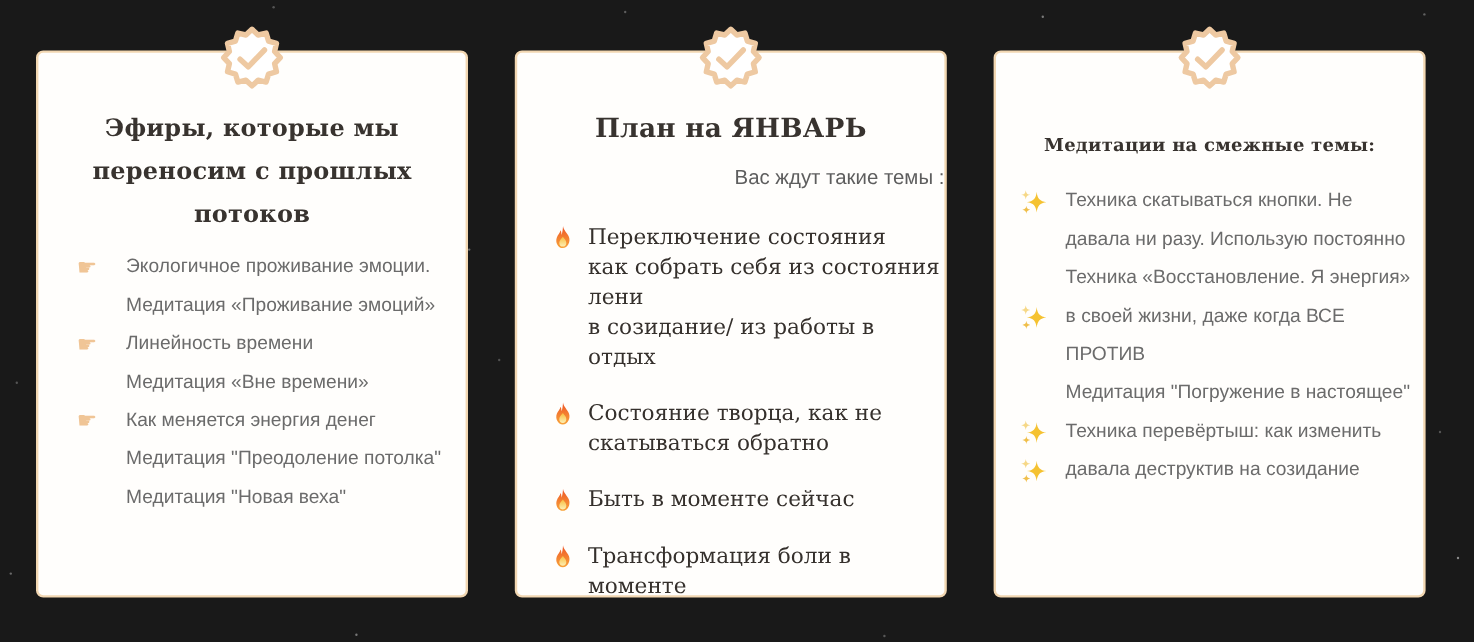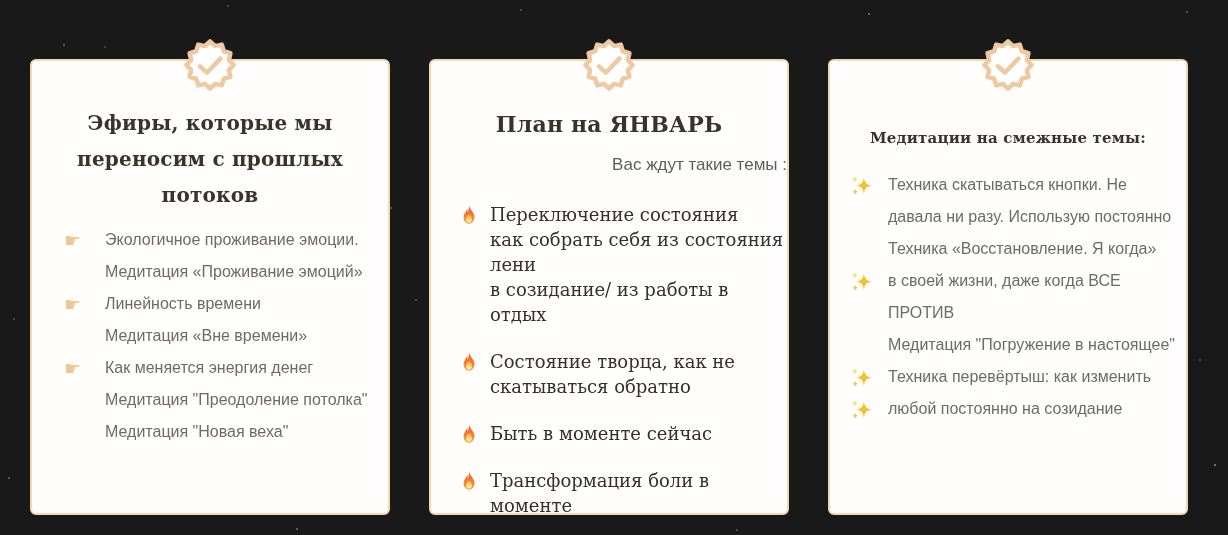--- a/index.html
+++ b/index.html
@@ -9,21 +9,21 @@
     font-family:"Liberation Sans","DejaVu Sans",sans-serif;
   }
   .stars{position:absolute;top:0;left:0;width:2px;height:2px;border-radius:50%;background:transparent;
     box-shadow:
       63px 44px 0 #6a6a6a, 227px 5px 0 #555, 520px 9px 0 #5d5d5d, 868px 13px 0 #7a7a7a,
       1186px 11px 0 #616161, 1146px 101px 0 #565656, 390px 207px 0 #6a6a6a, 1122px 211px 0 #8a8a8a,
       13px 318px 0 #555, 8px 477px 0 #6a6a6a, 296px 528px 0 #777, 736px 529px 0 #585858,
       948px 468px 0 #4f4f4f, 1199px 359px 0 #565656, 1214px 464px 0 #8a8a8a, 415px 299px 0 #515151,
       1160px 287px 0 #4e4e4e, 104px 46px 0 #4e4e4e;
   }
-  .cards-row{position:absolute;left:30px;top:59px;display:flex;gap:39px;}
+  .cards-row{position:absolute;left:30px;top:42px;display:flex;gap:39px;}
   .card{
     box-sizing:border-box;width:360px;height:456px;position:relative;
     background:#fffefc;border:2px solid #f2d7b2;border-radius:6px;
   }
   .badge{position:absolute;top:-25px;left:50%;transform:translateX(-50%);width:58px;height:58px;}
   .card-title{
     font-family:"DejaVu Serif","Liberation Serif",serif;font-weight:700;
     color:#38332f;text-align:center;letter-spacing:.2px;
   }
   .t1{font-size:20px;line-height:36px;margin-top:44px;}
@@ -196,21 +196,21 @@
           </svg>
         </span>
         <span class="txt">Техника скатываться кнопки. Не</span>
       </div>
       <div class="row">
         <span class="ic"></span>
         <span class="txt">давала ни разу. Использую постоянно</span>
       </div>
       <div class="row">
         <span class="ic"></span>
-        <span class="txt">Техника «Восстановление. Я когда»</span>
+        <span class="txt">Техника «Восстановление. Я энергия»</span>
       </div>
       <div class="row">
         <span class="ic">
           <svg viewBox="0 0 24 24" width="23" height="23">
             <path d="M14.5 3 C15.1 9 17.5 11.4 23 12 C17.5 12.6 15.1 15 14.5 21 C13.9 15 11.5 12.6 6 12 C11.5 11.4 13.9 9 14.5 3 Z" fill="#f5c231"></path>
             <path d="M5 1.5 C5.3 4.2 6.4 5.3 9 5.6 C6.4 5.9 5.3 7 5 9.7 C4.7 7 3.6 5.9 1 5.6 C3.6 5.3 4.7 4.2 5 1.5 Z" fill="#f6d887"></path>
             <path d="M5.5 15 C5.8 17.3 6.7 18.2 9 18.5 C6.7 18.8 5.8 19.7 5.5 22 C5.2 19.7 4.3 18.8 2 18.5 C4.3 18.2 5.2 17.3 5.5 15 Z" fill="#f0bf4a"></path>
           </svg>
         </span>
         <span class="txt">в своей жизни, даже когда ВСЕ</span>
@@ -234,19 +234,19 @@
         <span class="txt">Техника перевёртыш: как изменить</span>
       </div>
       <div class="row">
         <span class="ic">
           <svg viewBox="0 0 24 24" width="23" height="23">
             <path d="M14.5 3 C15.1 9 17.5 11.4 23 12 C17.5 12.6 15.1 15 14.5 21 C13.9 15 11.5 12.6 6 12 C11.5 11.4 13.9 9 14.5 3 Z" fill="#f5c231"></path>
             <path d="M5 1.5 C5.3 4.2 6.4 5.3 9 5.6 C6.4 5.9 5.3 7 5 9.7 C4.7 7 3.6 5.9 1 5.6 C3.6 5.3 4.7 4.2 5 1.5 Z" fill="#f6d887"></path>
             <path d="M5.5 15 C5.8 17.3 6.7 18.2 9 18.5 C6.7 18.8 5.8 19.7 5.5 22 C5.2 19.7 4.3 18.8 2 18.5 C4.3 18.2 5.2 17.3 5.5 15 Z" fill="#f0bf4a"></path>
           </svg>
         </span>
-        <span class="txt">любой постоянно на созидание</span>
+        <span class="txt">давала деструктив на созидание</span>
       </div>
 
     </div>
   </div>
 
 </div>
 
 </body></html>

